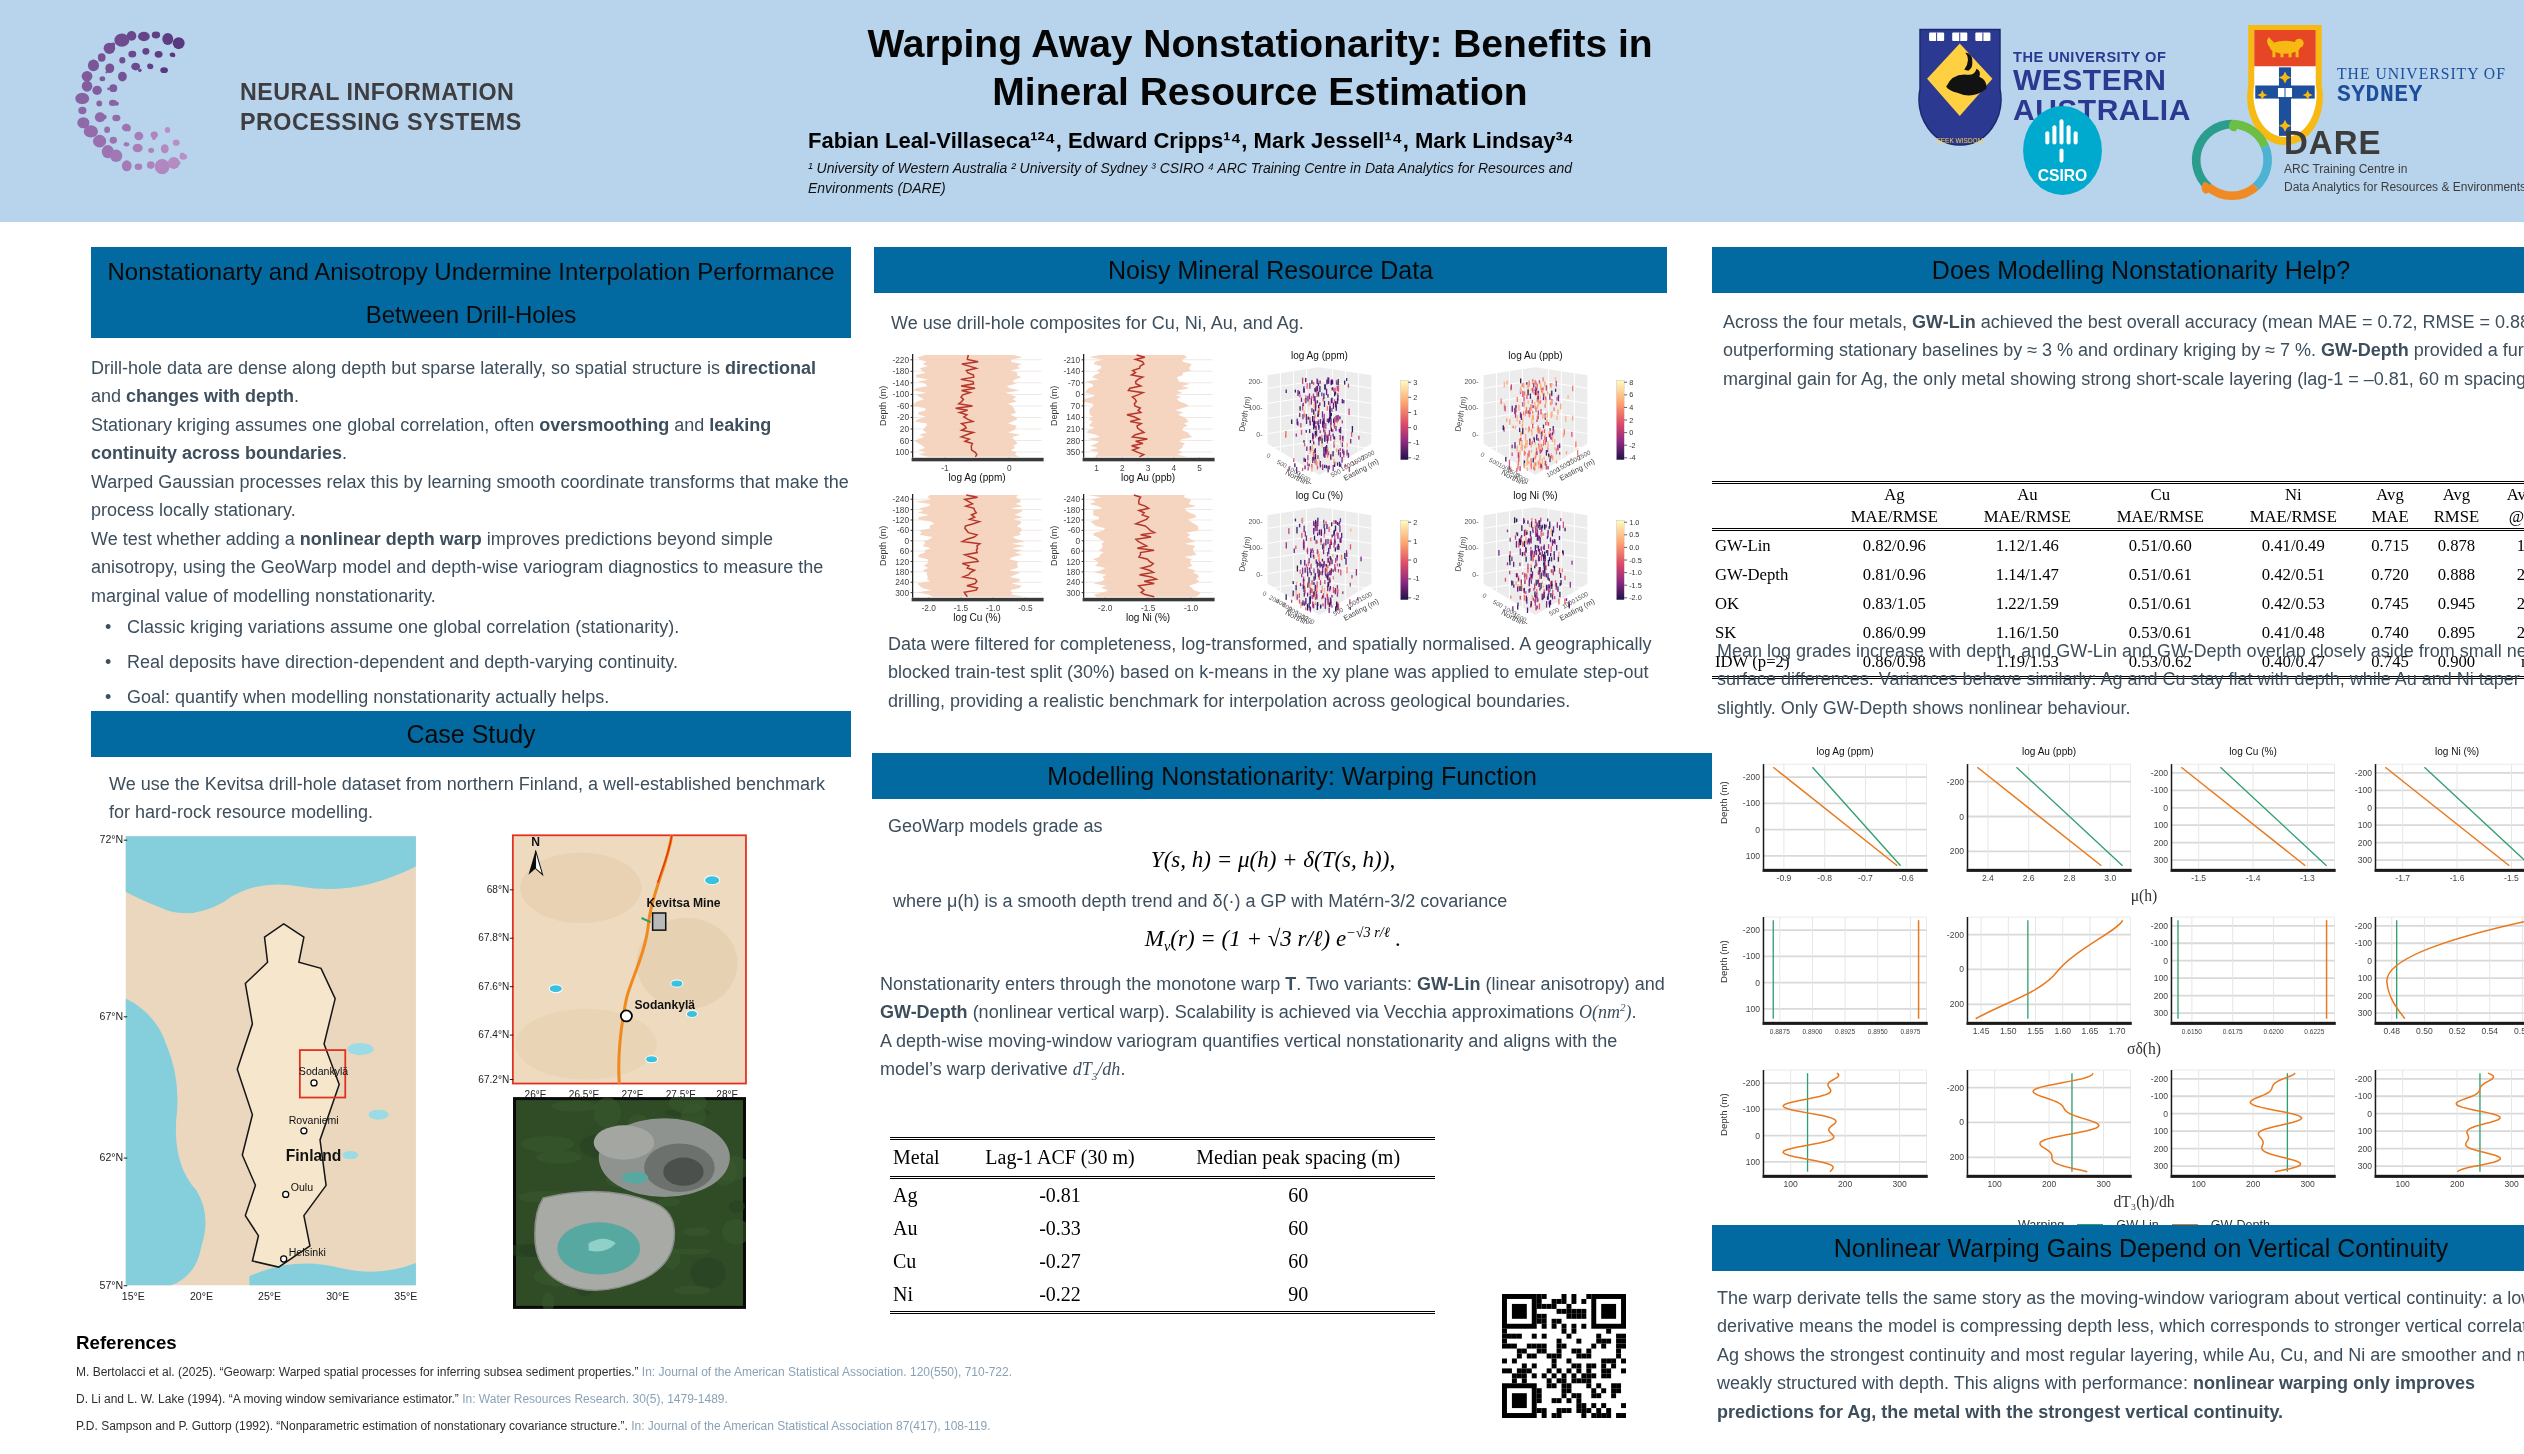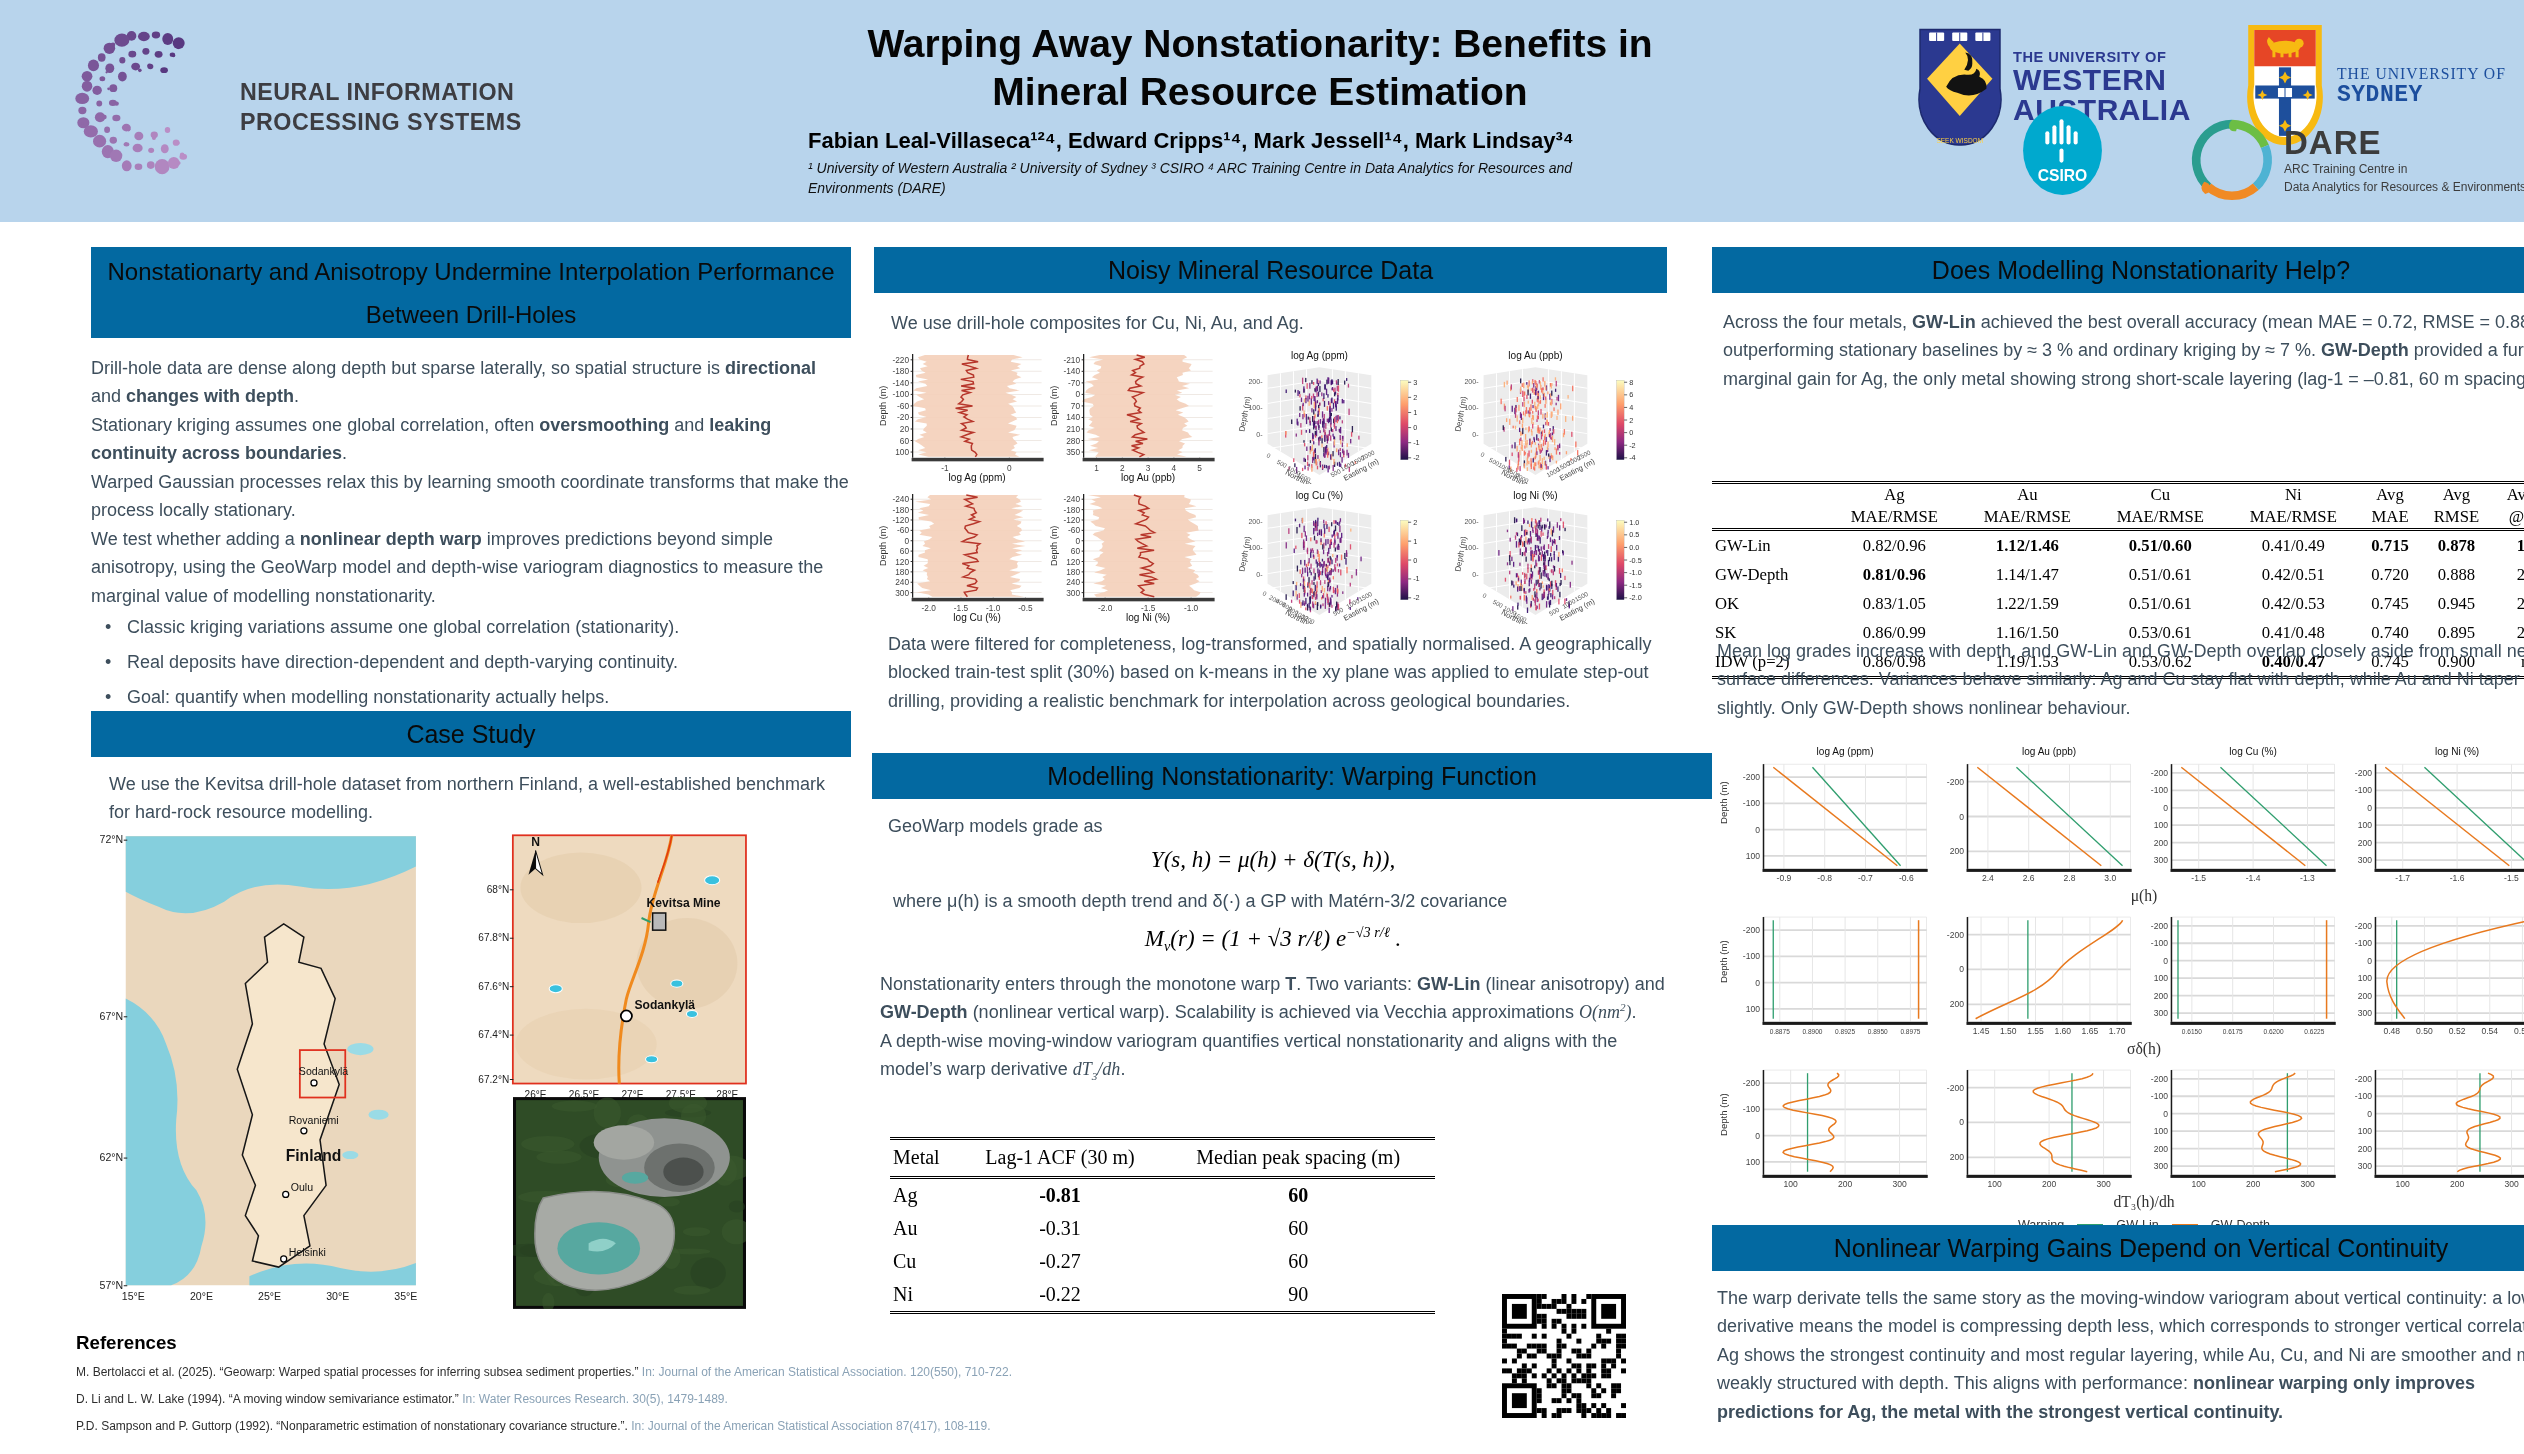--- a/index.html
+++ b/index.html
@@ -45,21 +45,21 @@
   #metal-table th { font-weight:400; border-bottom:3.5px double #000; padding:6px 3px 7px; }
   #metal-table td { padding:5px 3px; }
   #metal-table td:first-child, #metal-table th:first-child { text-align:left; }
   #metal-table td:nth-child(2), #metal-table td:nth-child(3) { text-align:center;margin-top:24px; }
 
   #results-table { width:858px; font-size:16.7px; border-top:3px double #000; border-bottom:3px double #000; }
   #results-table thead tr:last-child th { border-bottom:3px double #000; }
   #results-table th { font-weight:400; padding:1px 2px; text-align:center; }
   #results-table td { padding:4.5px 2px; text-align:center; }
   #results-table td:first-child { text-align:left; padding-left:3px; }
-  .bold { font-weight:700; }
+  .bold { font-weight:400; }
 
   
   #references { position:absolute; left:76px; top:1332px; width:1187px; }
   #ref-heading { font-size:18.7px; font-weight:700; color:#000; margin-bottom:11px; }
   .ref { font-size:12px; color:#2e2e2e; margin-bottom:13px; }
   .ref .ref-journal { color:#8aa2b6; }
 
   
   .abs { position:absolute; }
   .plot-xlabel { text-align:center; font-family:"Liberation Serif",serif; font-size:15.7px; color:#333; }
@@ -2042,21 +2042,21 @@
         </tr>
       </thead>
     <tbody id="metal-body">
         <tr>
           <td>Ag</td>
           <td class="bold">-0.81</td>
           <td class="bold">60</td>
         </tr>
         <tr>
           <td>Au</td>
-          <td>-0.31</td>
+          <td>-0.33</td>
           <td>60</td>
         </tr>
         <tr>
           <td>Cu</td>
           <td>-0.27</td>
           <td>60</td>
         </tr>
         <tr>
           <td>Ni</td>
           <td>-0.22</td>

